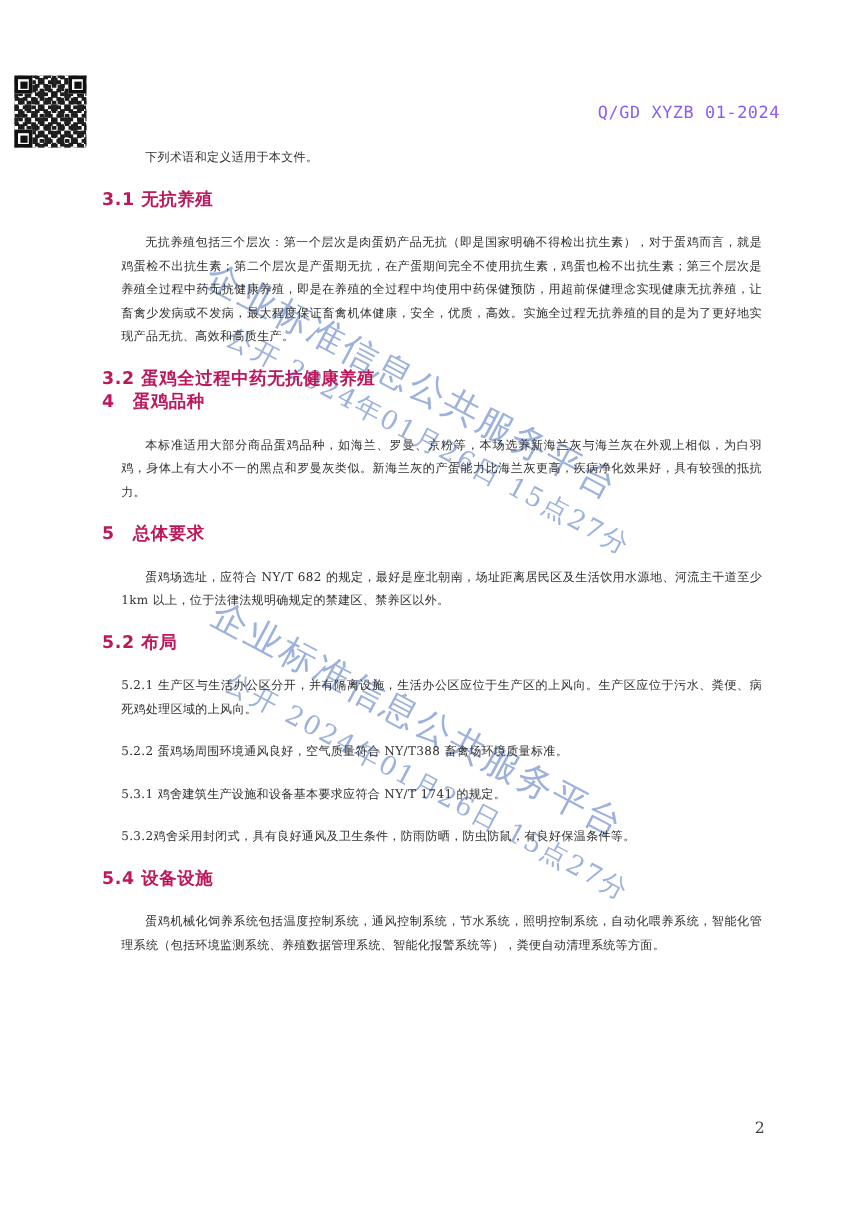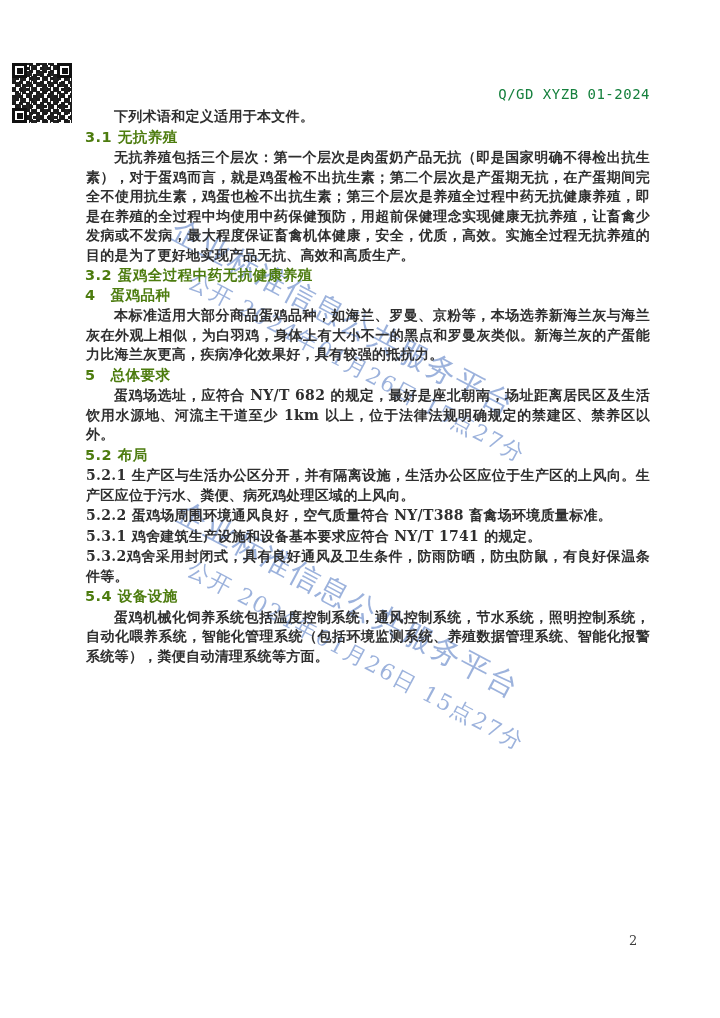--- a/index.html
+++ b/index.html
@@ -12,35 +12,34 @@
     color:#2f2f2f;
     -webkit-font-smoothing:antialiased;
   }
   .page{
     position:absolute;inset:0;
     padding:106px 69px 0 85px;
     box-sizing:border-box;
   }
   
   p.body{
-    margin:1px;
-    font-size:14px;
+    margin:16px;
+    font-size:10px;
     line-height:19.5px;
     text-align:justify;
     letter-spacing:0.3px;
-    font-weight:bold;
   }
   p.ind{text-indent:2em;}
   h2.sec{
     margin:0;
     font-family:"DejaVu Sans","Liberation Sans",sans-serif;
     font-size:14.5px;
     line-height:19.5px;
     font-weight:700;
-    color:#4d7c0f;
+    color:#be185d;
     letter-spacing:0.5px;
   }
   h2.lvl1{font-weight:600;}
   
   .m-intro{margin-top:0;}
   .m-h31{margin-top:10px;}
   .m-p31{margin-top:13px;}
   .m-h32{margin-top:3px;}
   .m-p32{margin-top:17px;}
   .m-h4{margin-top:21px;}
@@ -53,21 +52,21 @@
   .m-p522{margin-top:7px;}
   .m-h53{margin-top:10px;}
   .m-p531{margin-top:10px;}
   .m-p532{margin-top:0;}
   .m-h54{margin-top:24px;}
   .m-p54{margin-top:9px;}
   
   .doc-code{
     position:absolute;top:86px;right:70px;
     font-family:"DejaVu Sans Mono","Liberation Mono",monospace;
-    font-size:14px;color:#15803d;letter-spacing:0.5px;
+    font-size:14px;color:#8b5cf6;letter-spacing:0.5px;
   }
   
   .qr{
     position:absolute;left:12px;top:63px;width:60px;height:60px;
     background-image:
       repeating-conic-gradient(#1c1c1c 0% 25%, rgba(255,255,255,0) 0% 50%),
       repeating-conic-gradient(#222 0% 25%, rgba(255,255,255,0) 0% 50%);
     background-size:7px 7px,11px 11px;
     background-position:0 0,3px 2px;
   }

